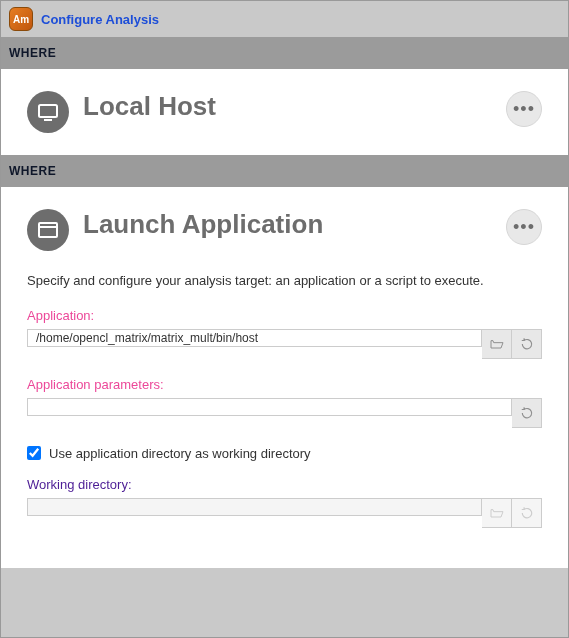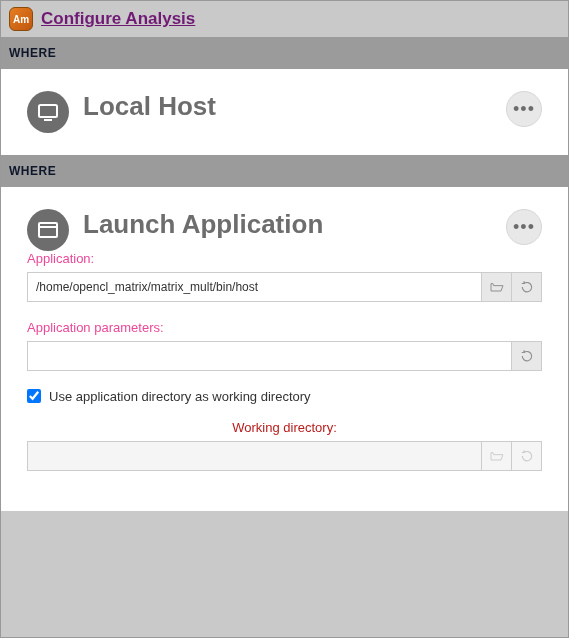--- a/index.html
+++ b/index.html
@@ -30,23 +30,22 @@
       display: flex;
       align-items: center;
       justify-content: center;
       color: #fff;
       font-size: 10px;
       font-weight: bold;
       border: 1px solid #8a4a0a;
     }
     .titlebar-text {
       font-weight: bold;
-      font-size: 17px;
-      color: #701a75;
-      text-decoration: underline;
+      font-size: 13px;
+      color: #1d4ed8;
     }
     .section-header {
       background: #9b9b9b;
       color: #0f172a;
       font-weight: bold;
       font-size: 12px;
       padding: 9px 8px;
       letter-spacing: 0.5px;
     }
     .section-body {
@@ -94,31 +93,30 @@
       color: #333;
       margin: 22px 0 20px 0;
     }
     .field-label {
       font-size: 13px;
       font-weight: normal;
       color: #ec4899;
       margin-bottom: 6px;
     }
     .field-label.disabled {
-      color: #b91c1c;
+      color: #4c1d95;
       font-weight: normal;
-      text-align: center;
     }
     .input-group {
       display: flex;
       margin-bottom: 18px;
     }
     .input-group input {
       flex: 1;
-      height: 30px;
+      height: 18px;
       border: 1px solid #ccc;
       padding: 0 8px;
       font-size: 12px;
       background: #fff;
       color: #333;
     }
     .input-group input:disabled {
       background: #f5f5f5;
       color: #bbb;
     }
@@ -207,20 +205,21 @@
         <rect x="3" y="5" width="18" height="14" rx="1" stroke="#fff" stroke-width="2" fill="none"></rect>
         <line x1="3" y1="9" x2="21" y2="9" stroke="#fff" stroke-width="2"></line>
       </svg>
     </div>
     <div class="section-title">Launch Application</div>
     <div class="more-button">
       <span>•••</span>
     </div>
   </div>
 
+  <div class="description">Specify and configure your analysis target: an application or a script to execute.</div>
 
   <div class="field-label">Application:</div>
   <div class="input-group">
     <input type="text" value="/home/opencl_matrix/matrix_mult/bin/host" style="">
     <div class="input-btn">
       <svg width="16" height="16" viewBox="0 0 24 24" fill="none">
         <path d="M3 7 L3 18 L18 18 L21 10 L7 10 L6 7 Z" stroke="#555" stroke-width="1.5" fill="none"></path>
       </svg>
     </div>
     <div class="input-btn">

